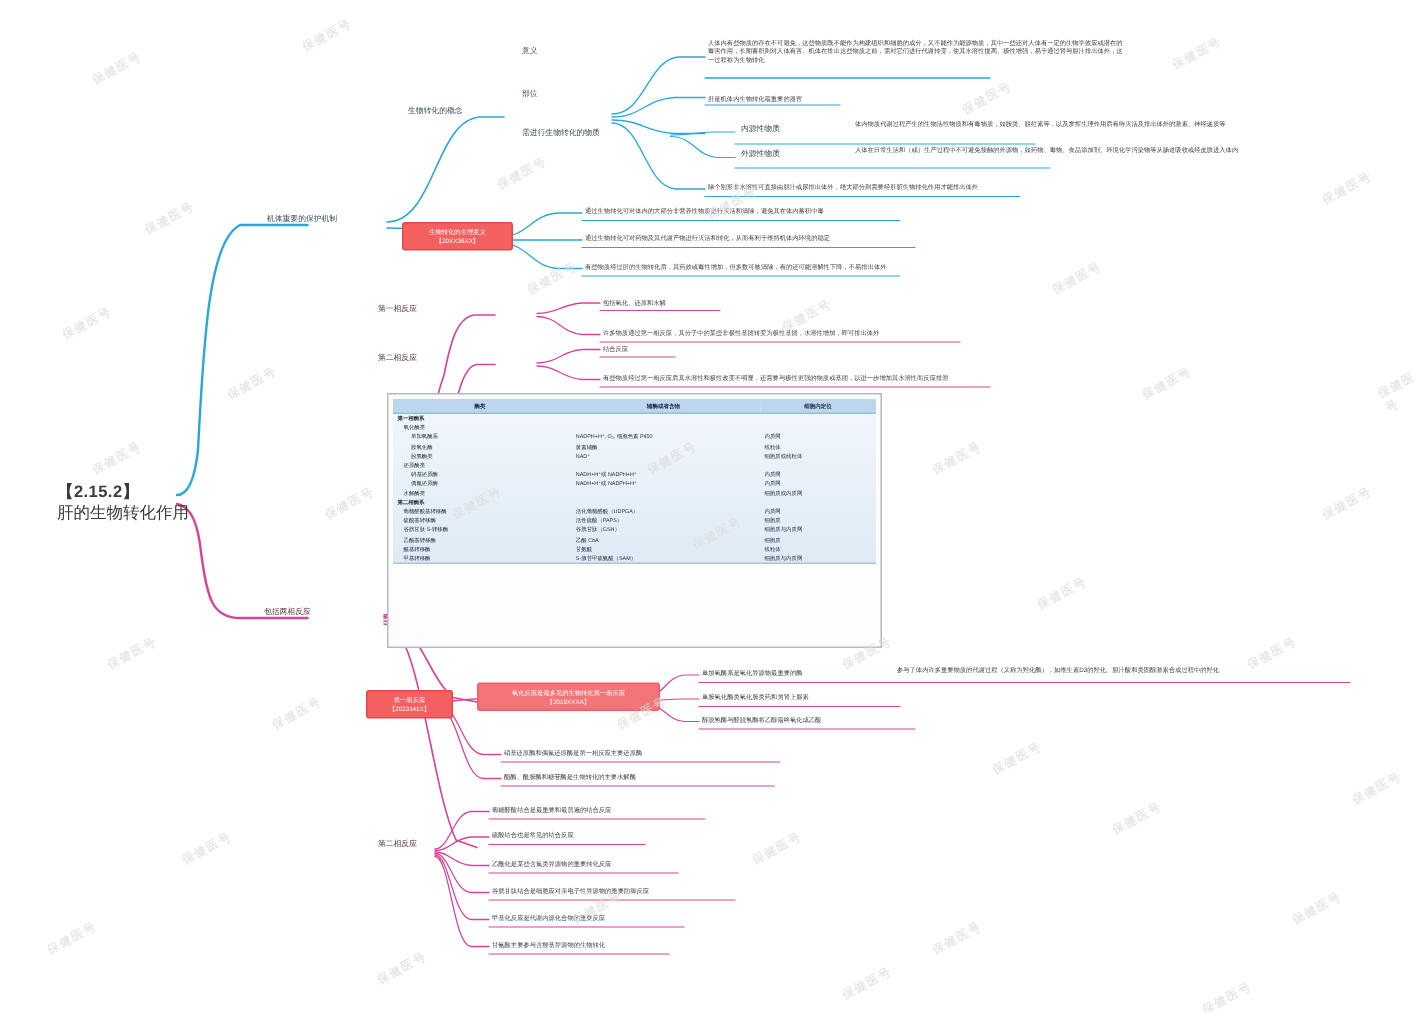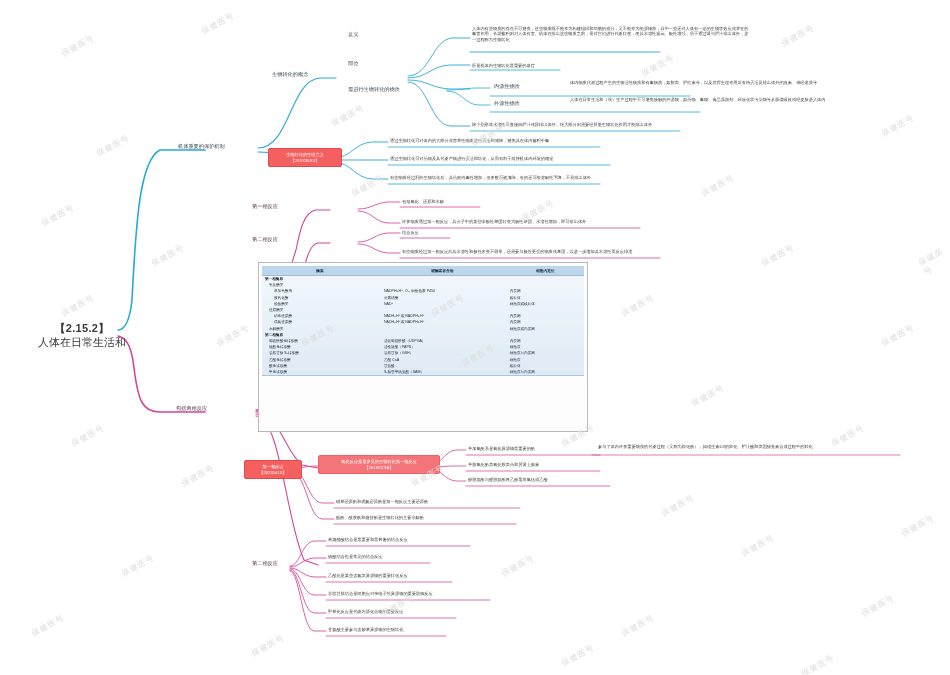--- a/index.html
+++ b/index.html
@@ -9,21 +9,21 @@
     font-family:"Liberation Sans","DejaVu Sans",sans-serif;
     overflow:hidden;
     position:relative;
     color:#333;
   }
   #canvas{position:absolute;left:0;top:0;width:950px;height:675px;}
   svg.links{position:absolute;left:0;top:0;width:950px;height:675px;pointer-events:none;}
 
   .node{position:absolute;white-space:nowrap;line-height:1.25;}
   .root{
-    color:#3a3a3a;font-size:11px;text-align:center;
+    color:#3a3a3a;font-size:11px;text-align:left;
   }
   .root .num{font-weight:bold;letter-spacing:.3px;}
   .root .ttl{font-size:11px;}
 
   .lbl{font-size:5.2px;color:#4a4a4a;}
   .lbl.blue{color:#3a4a55;}
   .lbl.pink{color:#52323f;}
 
   .txt{font-size:4.2px;color:#3d3d3d;}
   .txt.wrap{white-space:normal;}
@@ -147,21 +147,21 @@
       <path d="M326 600 L490 600" stroke="#d6449a" stroke-width=".75"></path>
       <path d="M326 618 L456 618" stroke="#d6449a" stroke-width=".75"></path>
       <path d="M326 636 L446 636" stroke="#d6449a" stroke-width=".75"></path>
 
       <path d="M592 455 L900 455" stroke="#d6449a" stroke-width=".7"></path>
     </g>
   </svg>
 
   <div class="node root" style="left:38px;top:322px;">
     <div class="num">【2.15.2】</div>
-    <div class="ttl">人体在日常生活和</div>
+    <div class="ttl">肝的生物转化作用</div>
   </div>
 
   <div class="node lbl blue" style="left:178px;top:143px;">机体重要的保护机制</div>
 
   <div class="node lbl blue" style="left:272px;top:71px;">生物转化的概念</div>
 
   <div class="node lbl blue" style="left:348px;top:31px;">意义</div>
   <div class="node txt wrap" style="left:472px;top:26px;width:280px;">人体内有些物质的存在不可避免，这些物质既不能作为构建组织和细胞的成分，又不能作为能源物质，其中一些还对人体有一定的生物学效应或潜在的毒害作用，长期蓄积则对人体有害。机体在排出这些物质之前，需对它们进行代谢转变，使其水溶性提高、极性增强，易于通过肾与胆汁排出体外，这一过程称为生物转化</div>
 
   <div class="node lbl blue" style="left:348px;top:60px;">部位</div>

